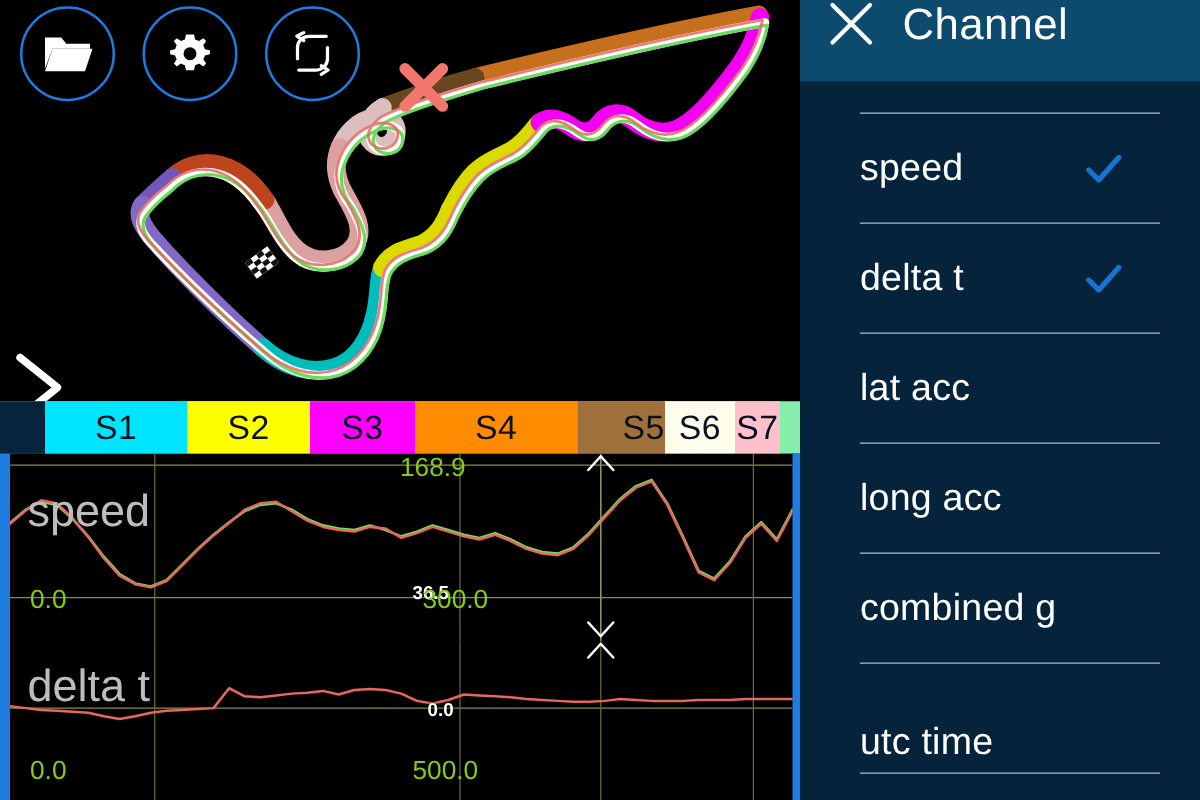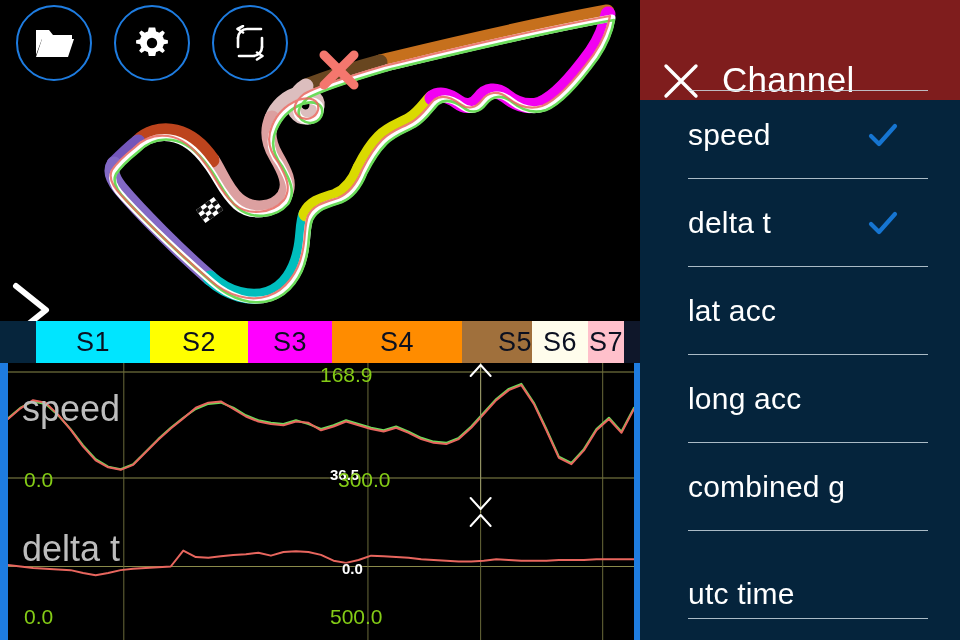--- a/index.html
+++ b/index.html
@@ -37,21 +37,21 @@
   .tool-btn svg { display:block; }
 
   
   .chev { position: absolute; pointer-events: none; }
   #chev-right { left: 10px; top: 282px; width: 44px; height: 56px; }
   #chev-up    { left: 6px;  top: 572px; width: 58px; height: 42px; }
 
   
   #sector-bar {
     position: absolute; left: 0; top: 321px; width: 640px; height: 42px;
-    display: flex; background: #0f172a;
+    display: flex; background: #86efac;
   }
   #sector-pad { width: 36px; height: 100%; background: #06253c; flex: 0 0 auto; }
   .sector {
     height: 100%;
     display: flex; align-items: center; justify-content: center;
     font-size: 27px; color: #0b1020; letter-spacing: .5px;
     flex: 0 0 auto; overflow: hidden;
   }
 
   
@@ -75,23 +75,23 @@
     position: absolute; font-size: 21px; color: #84cc16;
     white-space: nowrap;
   }
 
   
   #panel {
     position: absolute; left: 640px; top: 0; width: 320px; height: 640px;
     background: #05243c;
   }
   #panel-header {
-    position: absolute; left: 0; top: 0; width: 320px; height: 100px;
-    background: #7f1d1d;
-    display: flex; align-items: flex-end;
+    position: absolute; left: 0; top: 0; width: 320px; height: 65px;
+    background: #0c4a6e;
+    display: flex; align-items: flex-start;
   }
   #close-icon { margin-left: 22px; width: 38px; height: 38px; flex: 0 0 auto; }
   #panel-title {
     margin-left: 22px; color: #fff; font-size: 35px; letter-spacing: .3px;
   }
   #panel-list { position: absolute; left: 0; top: 80px; width: 320px; height: 560px; }
   .divider {
     position: absolute; left: 48px; width: 240px; height: 1px;
     background: #c9d6de; opacity: .85;
   }

